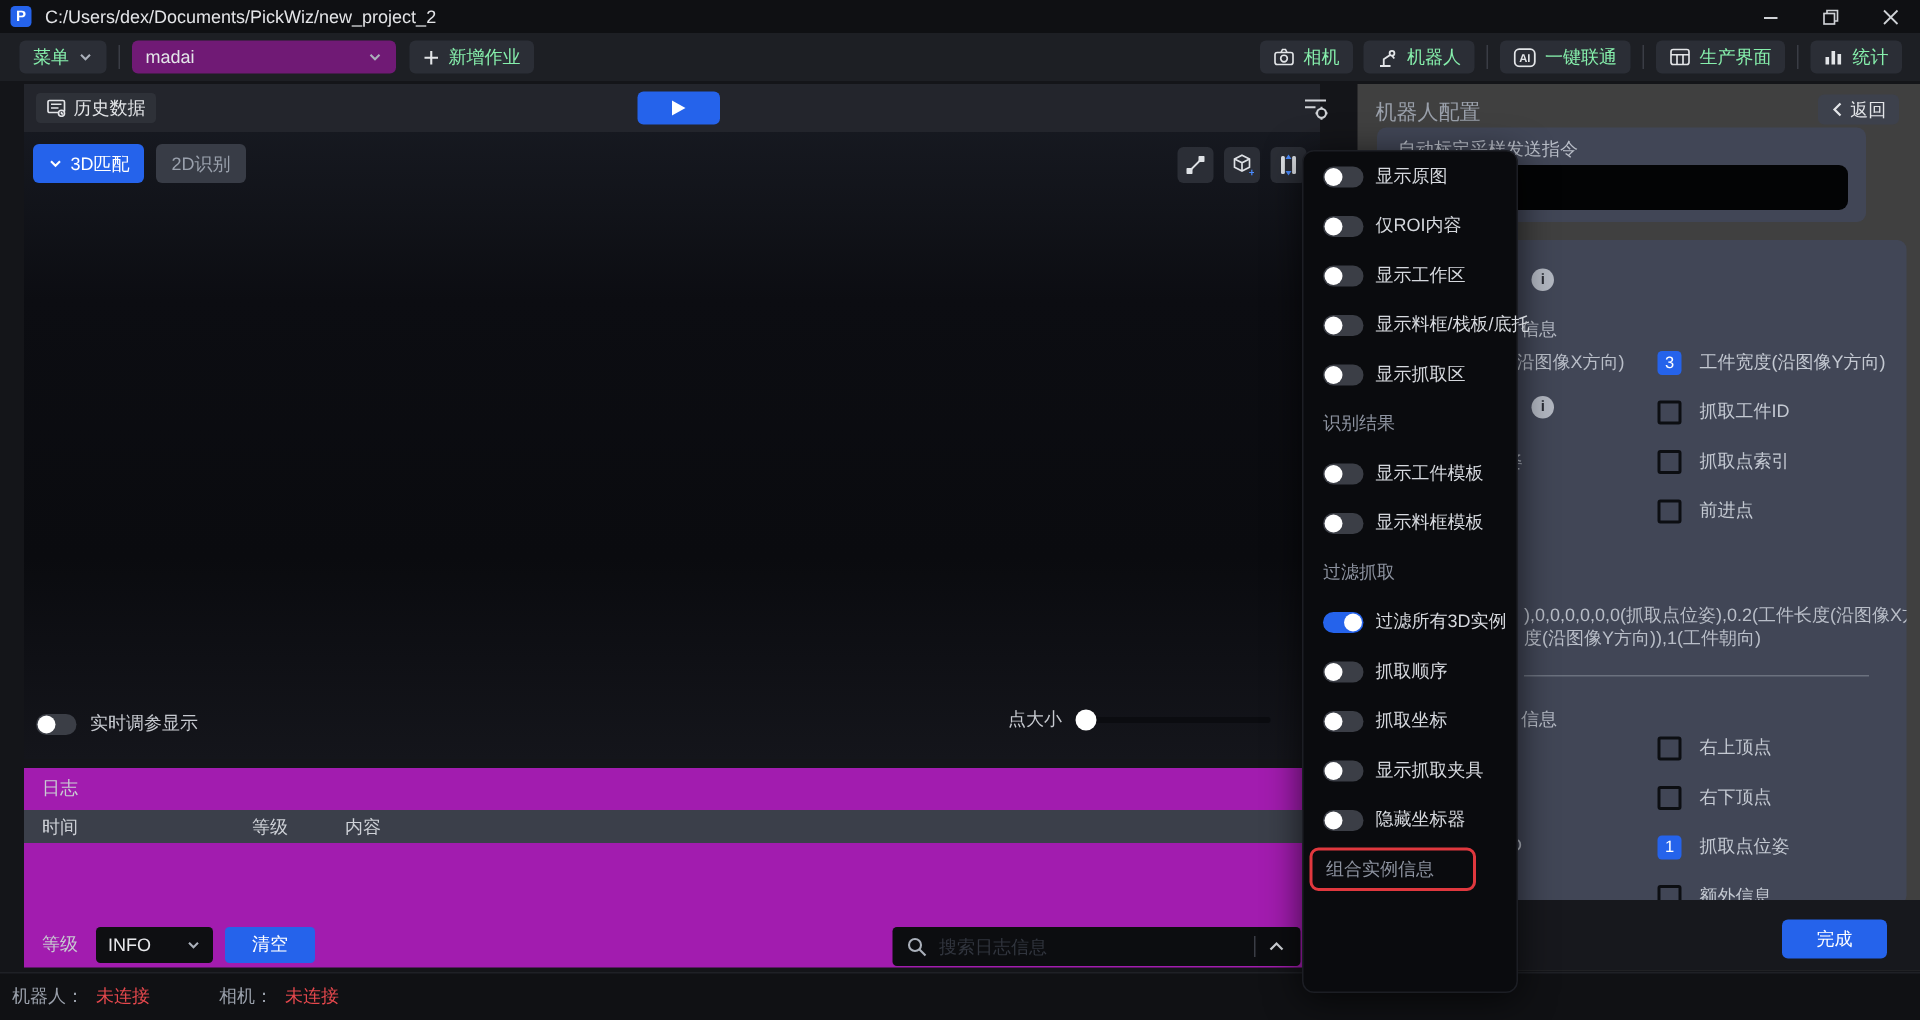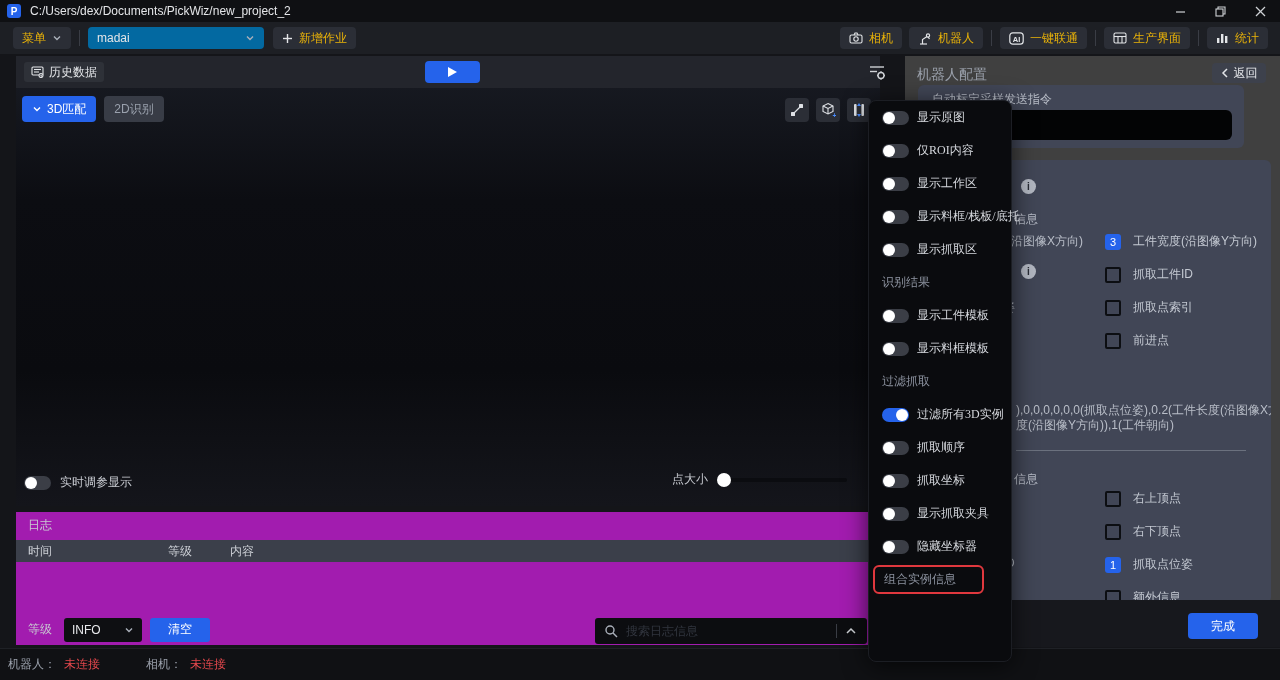--- a/index.html
+++ b/index.html
@@ -9,23 +9,23 @@
 
   
   #titlebar { left:0; top:0; width:1280px; height:22px; background:#0f1013; display:flex; align-items:center; }
   .logo { width:14px; height:14px; margin-left:7px; background:#2563eb; border-radius:3px; color:#fff; font-weight:bold; font-size:10px; display:flex; align-items:center; justify-content:center; }
   .title-text { margin-left:9px; color:#e4e5e8; font-size:12px; }
   .win-btns { position:absolute; right:0; top:0; height:22px; display:flex; }
   .win-btn { width:40px; height:22px; display:flex; align-items:center; justify-content:center; color:#cfd2d6; font-size:12px; }
 
   
   #toolbar { left:0; top:22px; width:1280px; height:32px; background:#1d1f24; display:flex; align-items:center; }
-  .tb-btn { height:22px; background:#2b2e36; border-radius:4px; display:flex; align-items:center; padding:0 9px; gap:6px; color:#eab308; }
+  .tb-btn { height:22px; background:#2b2e36; border-radius:4px; display:flex; align-items:center; padding:0 9px; gap:6px; color:#86efac; }
   .tb-sep { width:1px; height:16px; background:#3a3d45; margin:0 8px; }
-  .select-box { height:22px; background:#0369a1; border-radius:4px; display:flex; align-items:center; padding:0 9px; color:#e3e5e8; }
+  .select-box { height:22px; background:#701a75; border-radius:4px; display:flex; align-items:center; padding:0 9px; color:#e3e5e8; }
   .chev { width:10px; height:10px; }
   .spacer { flex:1; }
 
   
   #viewport { left:16px; top:56px; width:864px; height:450px; background:linear-gradient(180deg,#191c24 0%,#0c0d12 32%,#0a0b0f 70%,#14151b 100%); }
   #vp-header { left:0; top:0; width:864px; height:32px; background:#23252c; display:flex; align-items:center; }
   .hist-btn { height:20px; margin-left:8px; background:#2e3138; border-radius:3px; display:flex; align-items:center; padding:0 7px; gap:5px; color:#e3e5e8; }
   #play-btn { position:absolute; left:409px; top:5px; width:55px; height:22px; background:#2563eb; border-radius:4px; display:flex; align-items:center; justify-content:center; }
   .play-tri { width:0; height:0; border-left:9px solid #fff; border-top:5px solid transparent; border-bottom:5px solid transparent; }
   #vp-settings-icon { position:absolute; left:852px; top:7px; width:18px; height:18px; }
@@ -82,21 +82,21 @@
 
   
   #statusbar { left:0; top:648px; width:1280px; height:32px; background:#101114; border-top:1px solid #1f2126; display:flex; align-items:center; color:#9aa0ab; }
   .status-val { color:#e5484d; margin-left:8px; }
 
   
   #display-menu { left:868px; top:100px; width:144px; height:562px; background:#0a0b0e; border:1px solid #1c1e24; border-radius:8px; box-shadow:0 4px 24px rgba(0,0,0,.65); z-index:50; }
   .menu-row { height:33px; display:flex; align-items:center; padding-left:13px; gap:8px; color:#d6d9de; }
   .menu-row.section { color:#8d93a0; }
   .menu-row.section.highlighted .menu-label { border:2px solid #e0383e; border-radius:6px; padding:4px 26px 4px 9px; margin-left:-9px; }
-  .menu-label { white-space:nowrap;font-family:Liberation Serif, serif; }
+  .menu-label { white-space:nowrap; }
 
   svg { display:block; }
 </style>
 </head>
 <body>
 
 <div id="titlebar" class="abs">
   <div class="logo">P</div>
   <div class="title-text">C:/Users/dex/Documents/PickWiz/new_project_2</div>
   <div class="win-btns">

